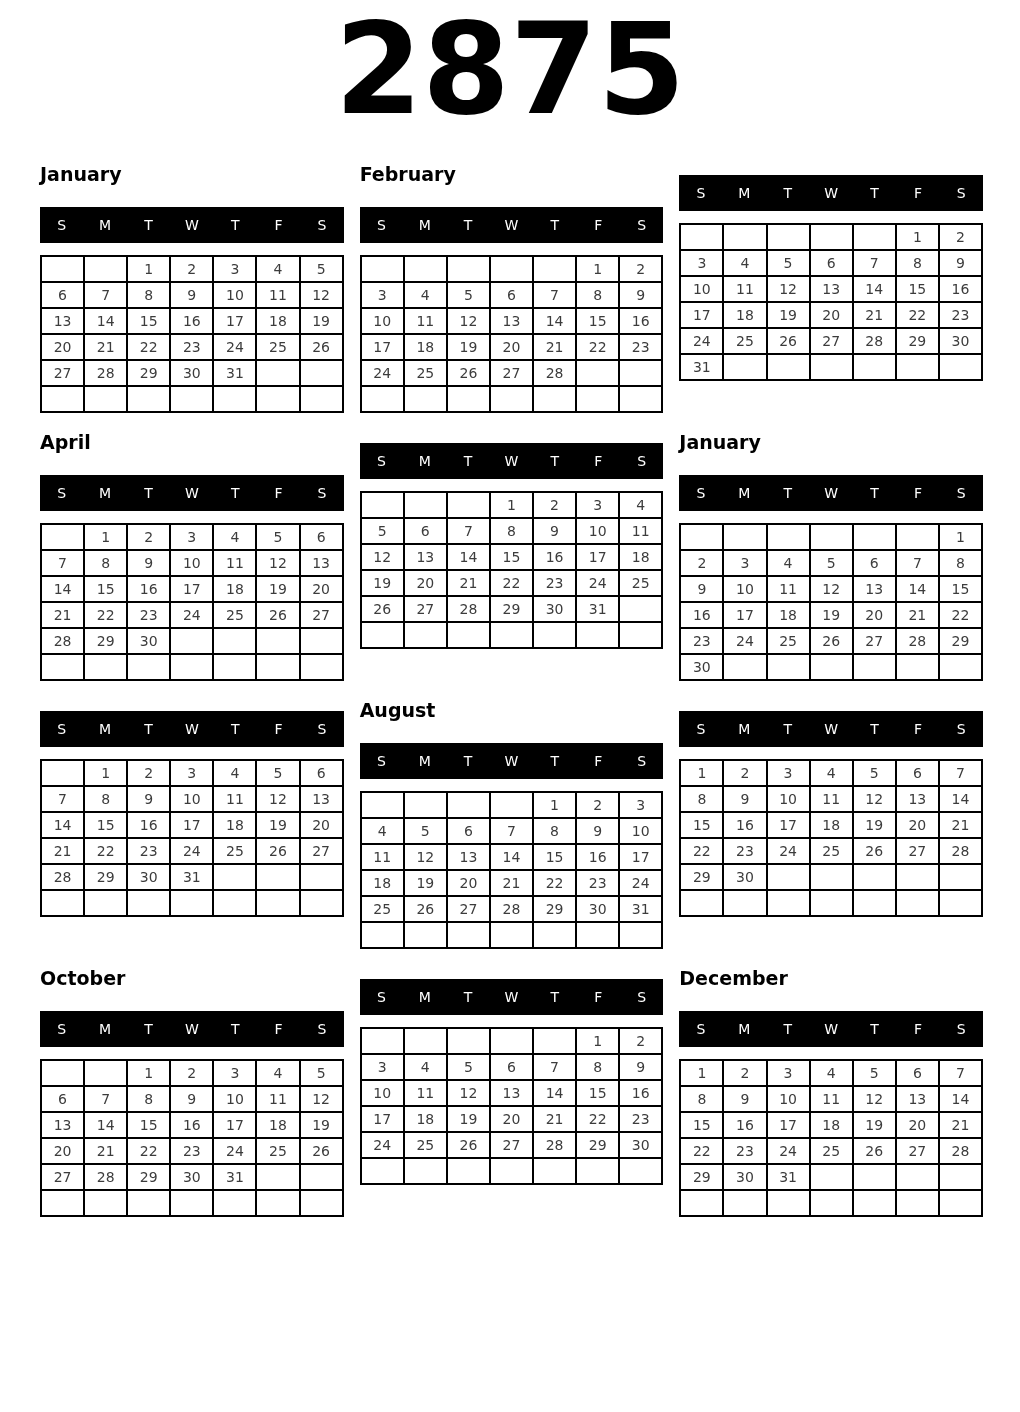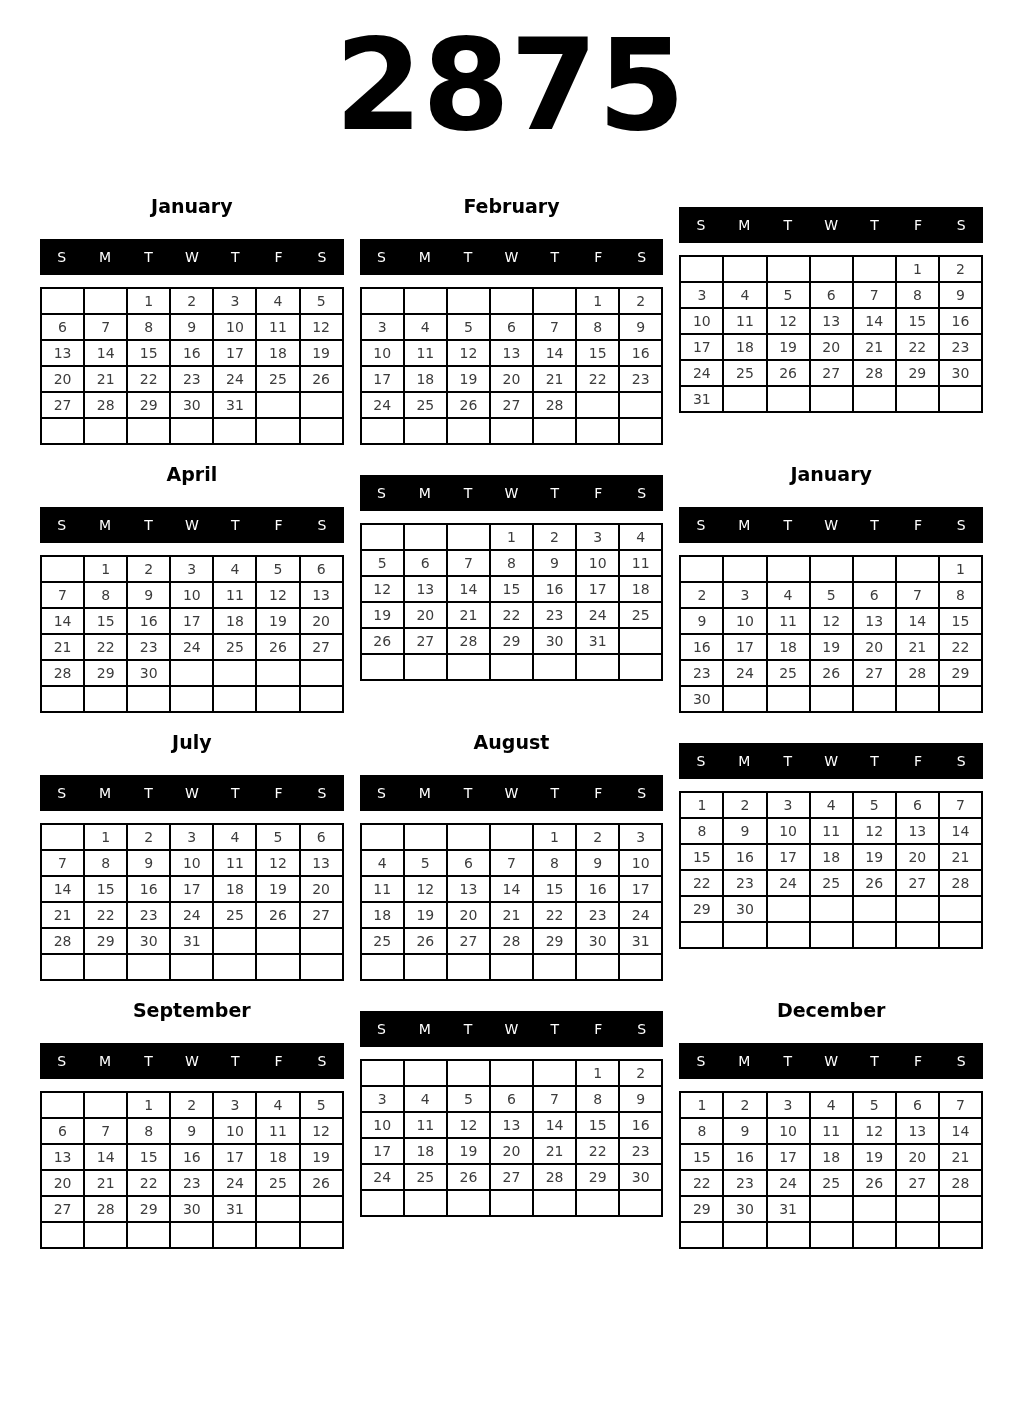--- a/index.html
+++ b/index.html
@@ -8,21 +8,21 @@
     background: #ffffff;
   }
   body {
     width: 1020px;
     height: 1412px;
     font-family: "DejaVu Sans", sans-serif;
     color: #000;
     overflow: hidden;
   }
   .year-title {
-    margin: 16px;
+    margin: 0;
     padding-top: 4px;
     height: 150px;
     text-align: center;
     font-size: 126px;
     font-weight: 700;
     line-height: 1.05;
     letter-spacing: 0px;
     color: #000;
   }
   .months-grid {
@@ -33,21 +33,21 @@
     padding: 0 37px 0 40px;
   }
   .month-block {
     width: 100%;
   }
   .month-name {
     margin: 0;
     padding-top: 8px;
     height: 24px;
     line-height: 24px;
-    text-align: center;
+    text-align: left;
     font-size: 19px;
     font-weight: 700;
     color: #000;
   }
   .dow-header {
     margin-top: 21px;
     height: 36px;
     background: #000000;
     display: grid;
     grid-template-columns: repeat(7, 1fr);
@@ -500,21 +500,20 @@
             <td></td>
             <td></td>
             <td></td>
             <td></td>
           </tr>
         </tbody>
     </table>
   </div>
 
   <div class="month-block">
-    <div class="month-name">July</div>
     <div class="dow-header">
         <div class="dow-cell">S</div>
         <div class="dow-cell">M</div>
         <div class="dow-cell">T</div>
         <div class="dow-cell">W</div>
         <div class="dow-cell">T</div>
         <div class="dow-cell">F</div>
         <div class="dow-cell">S</div>
       </div>
     <table class="date-table">
@@ -712,21 +711,21 @@
             <td></td>
             <td></td>
             <td></td>
             <td></td>
           </tr>
         </tbody>
     </table>
   </div>
 
   <div class="month-block">
-    <div class="month-name">September</div>
+    <div class="month-name">October</div>
     <div class="dow-header">
         <div class="dow-cell">S</div>
         <div class="dow-cell">M</div>
         <div class="dow-cell">T</div>
         <div class="dow-cell">W</div>
         <div class="dow-cell">T</div>
         <div class="dow-cell">F</div>
         <div class="dow-cell">S</div>
       </div>
     <table class="date-table">

